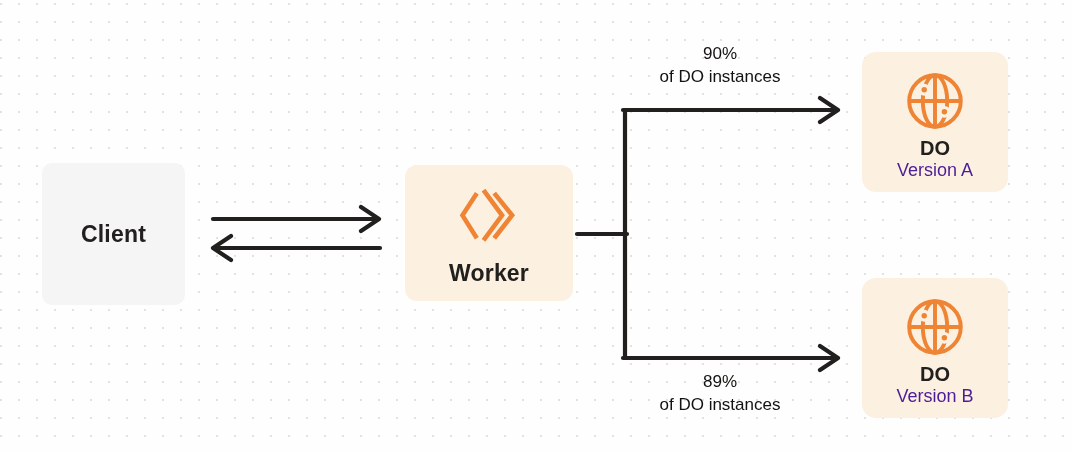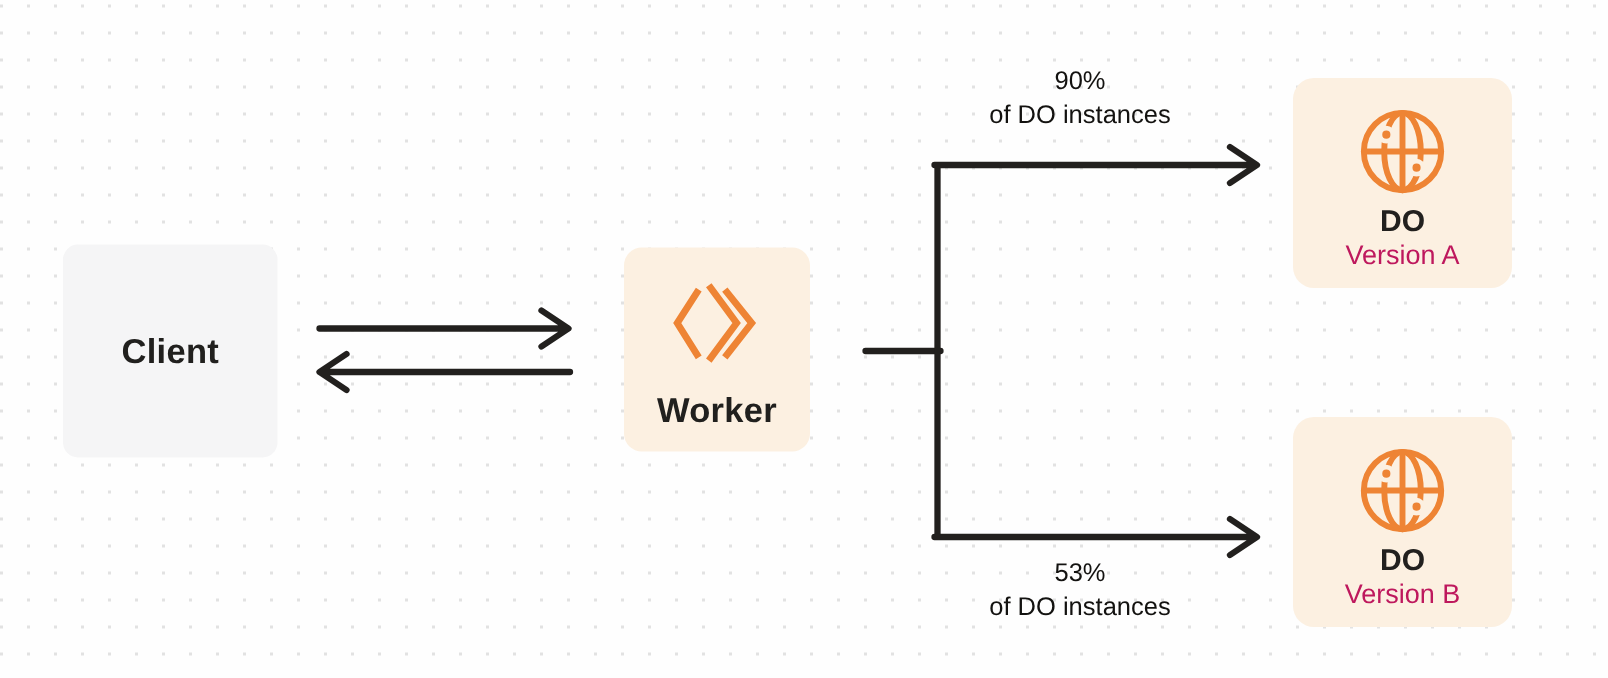--- a/index.html
+++ b/index.html
@@ -33,25 +33,24 @@
     align-items: center;
   }
   .client-label {
     font-size: 23px;
     font-weight: 700;
     color: #21201e;
     letter-spacing: 0.2px;
   }
   .worker-node {
     left: 405px; top: 165px;
-    width: 124px; height: 136px;
+    width: 168px; height: 136px;
     background: #fcf0e1;
     border-radius: 12px;
     padding-top: 4px;
-    margin-left: 11px;
   }
   .worker-label {
     font-size: 23px;
     font-weight: 700;
     color: #21201e;
     margin-top: 12px;
     letter-spacing: 0.2px;
   }
   .do-node {
     width: 146px; height: 140px;
@@ -64,21 +63,21 @@
   .do-title {
     font-size: 20px;
     font-weight: 700;
     color: #22201e;
     margin-top: 6px;
     line-height: 1.1;
   }
   .do-subtitle {
     font-size: 18px;
     font-weight: 400;
-    color: #be185d;
+    color: #4c1d95;
     line-height: 1.25;
   }
   .connectors {
     position: absolute;
     left: 0; top: 0;
     pointer-events: none;
   }
   .route-label {
     position: absolute;
     left: 600px;
@@ -122,21 +121,21 @@
       </g>
     </svg>
     <div class="worker-label">Worker</div>
   </div>
 
   <div class="route-label route-label-top">
     <span>90%</span>
     <span>of DO instances</span>
   </div>
   <div class="route-label route-label-bottom">
-    <span>53%</span>
+    <span>89%</span>
     <span>of DO instances</span>
   </div>
 
   <div class="node do-node do-node-a">
     <svg width="60" height="60" viewBox="0 0 64 64">
       <g fill="none" stroke="#EE8434" stroke-width="4.2">
         <circle cx="32" cy="32" r="27.5"></circle>
         <ellipse cx="32" cy="32" rx="13" ry="27.5"></ellipse>
         <line x1="4.5" y1="32" x2="59.5" y2="32"></line>
         <line x1="32" y1="4.5" x2="32" y2="59.5"></line>

